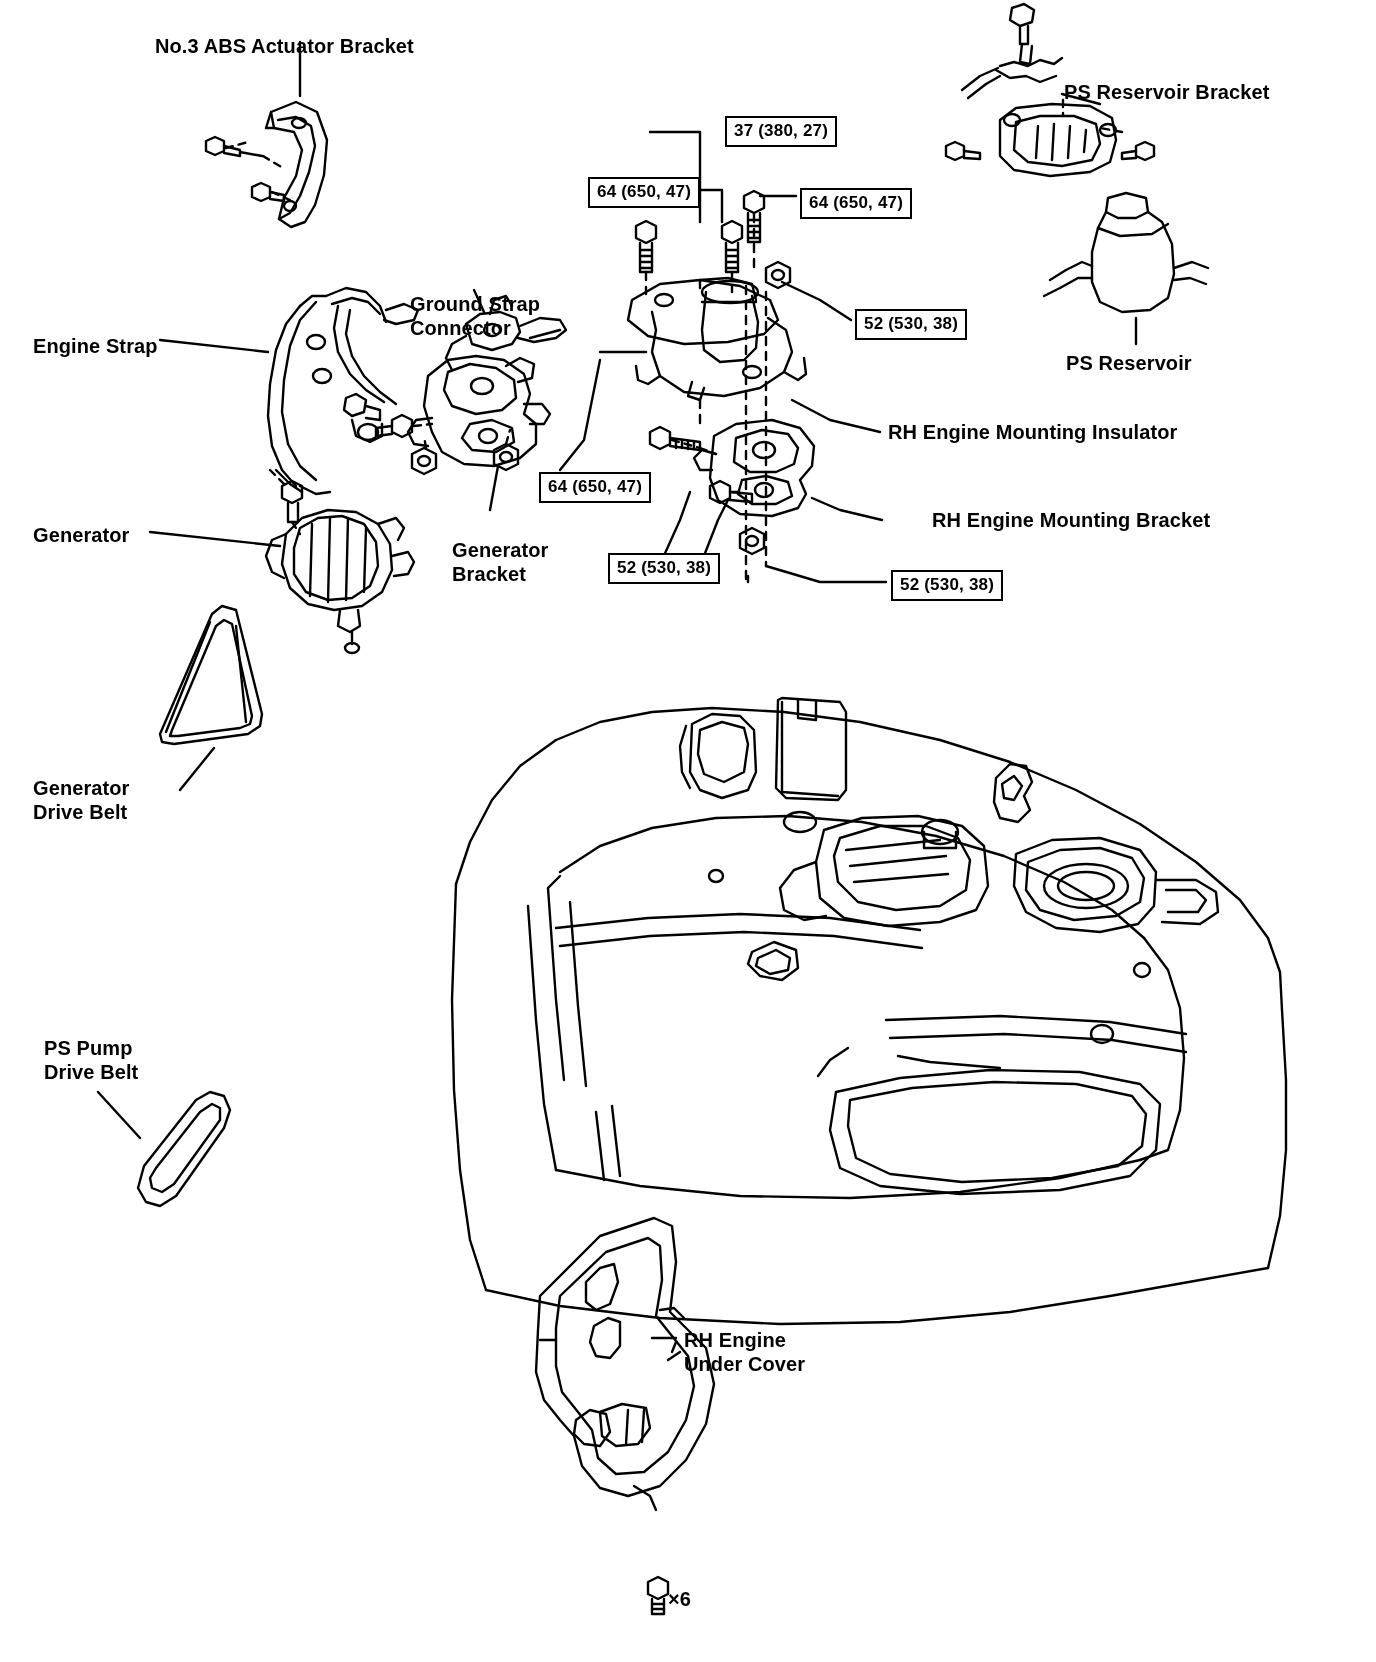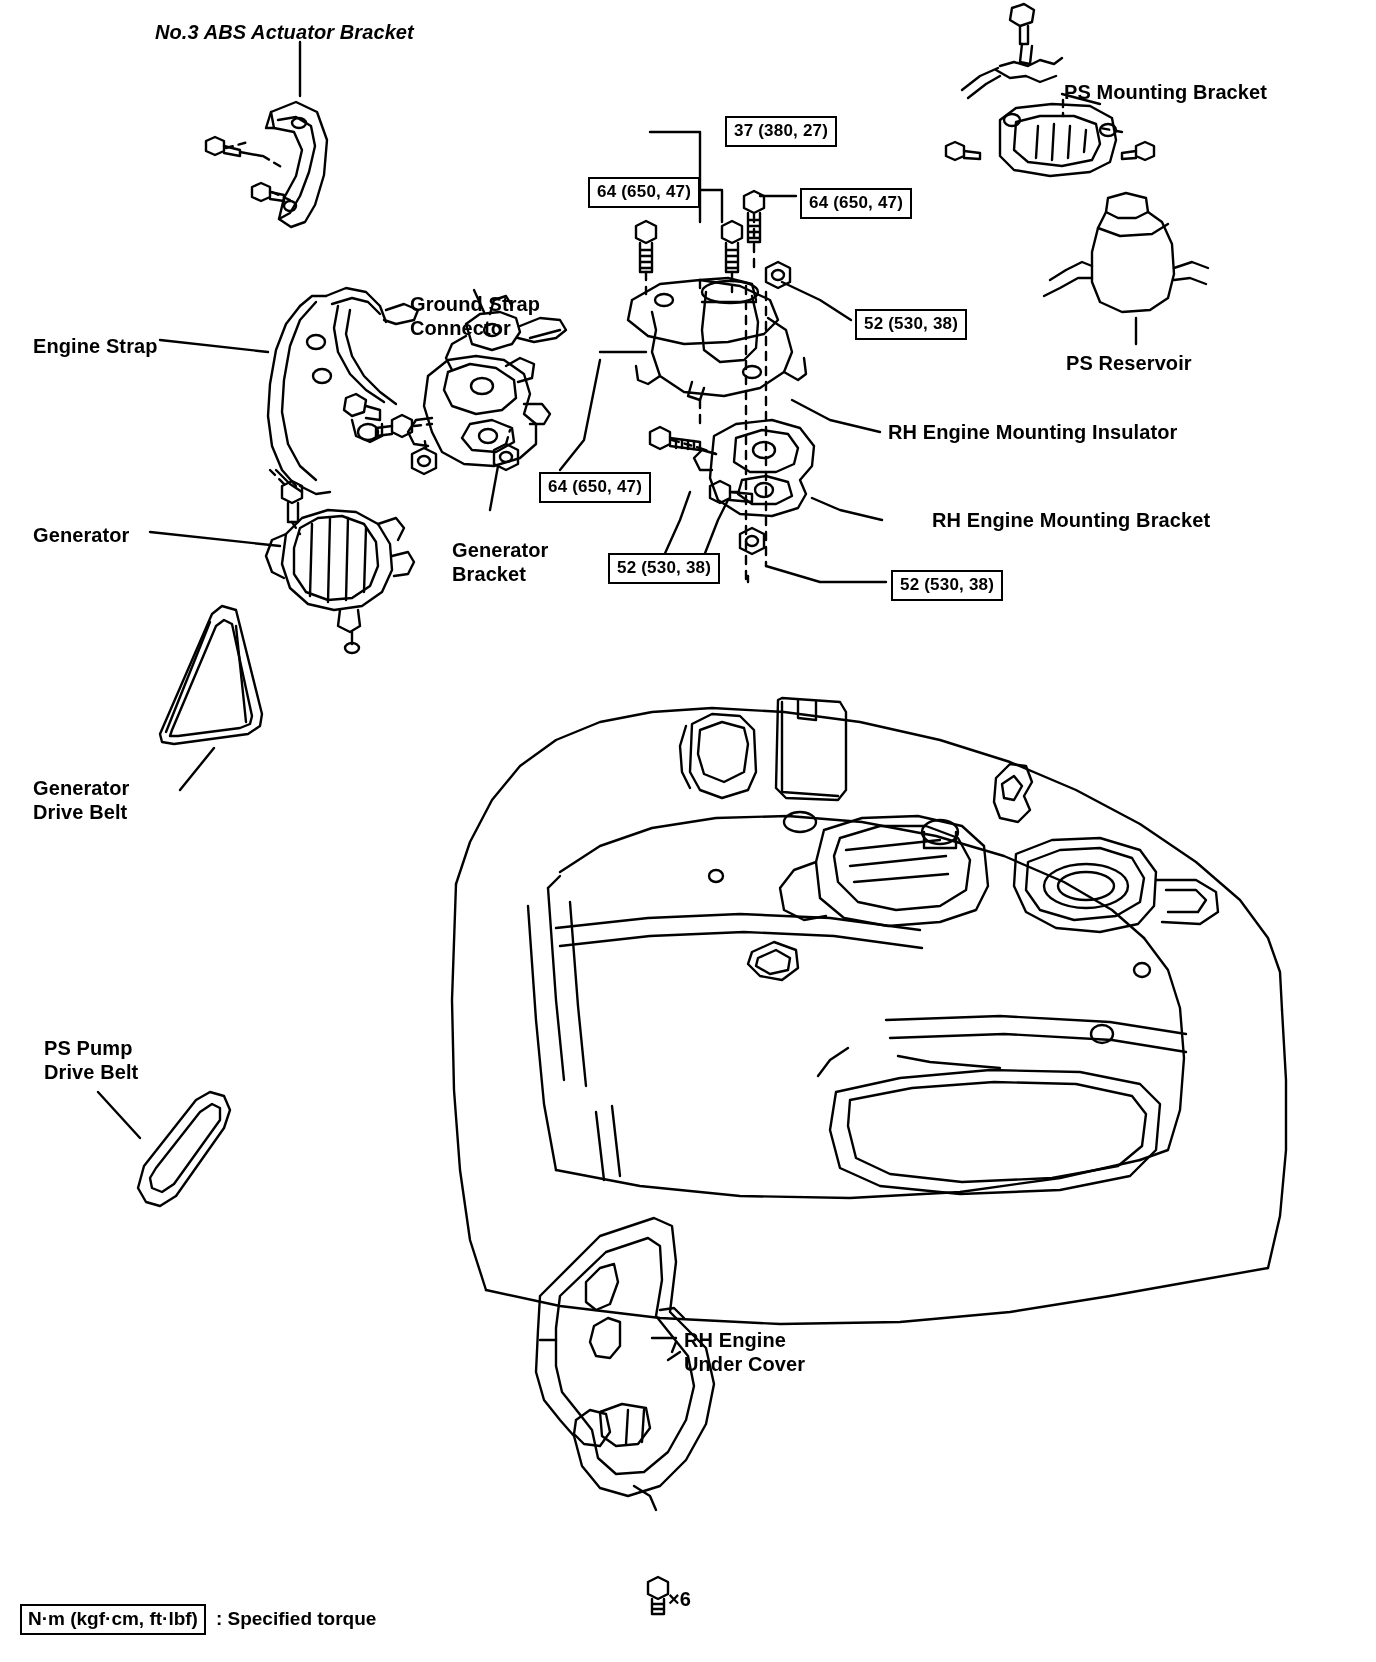--- a/index.html
+++ b/index.html
@@ -389,22 +389,22 @@
         <path d="M700 566 L718 520 L728 500"></path>
         <path d="M886 582 L820 582 L766 566"></path>
         <path d="M748 576 L748 582"></path>
         <path d="M680 1352 L668 1360"></path>
         <path d="M676 1338 L652 1338"></path>
       </g>
 
     </g>
   </svg>
 
-  <div class="label" style="left:155px; top:20px;font-style:italic;">No.3 ABS Actuator Bracket</div>
-  <div class="label" style="left:1064px; top:80px;">PS Mounting Bracket</div>
+  <div class="label" style="left:155px; top:34px;">No.3 ABS Actuator Bracket</div>
+  <div class="label" style="left:1064px; top:80px;">PS Reservoir Bracket</div>
   <div class="label" style="left:410px; top:256px;margin-top:36px;">Ground Strap
 Connector</div>
   <div class="label" style="left:33px; top:334px;">Engine Strap</div>
   <div class="label" style="left:1066px; top:351px;text-align:right;">PS Reservoir</div>
   <div class="label" style="left:888px; top:420px;">RH Engine Mounting Insulator</div>
   <div class="label" style="left:932px; top:508px;">RH Engine Mounting Bracket</div>
   <div class="label" style="left:33px; top:523px;">Generator</div>
   <div class="label" style="left:452px; top:538px;">Generator
 Bracket</div>
   <div class="label" style="left:33px; top:776px;">Generator
@@ -417,17 +417,14 @@
   <div class="torque" style="left:677px; top:116px;margin-left:48px;">37 (380, 27)</div>
   <div class="torque" style="left:588px; top:177px;">64 (650, 47)</div>
   <div class="torque" style="left:800px; top:188px;">64 (650, 47)</div>
   <div class="torque" style="left:855px; top:309px;">52 (530, 38)</div>
   <div class="torque" style="left:539px; top:472px;">64 (650, 47)</div>
   <div class="torque" style="left:608px; top:553px;">52 (530, 38)</div>
   <div class="torque" style="left:891px; top:570px;">52 (530, 38)</div>
 
   <div class="xcount" style="left:668px; top:1588px;">×6</div>
 
-  <div class="footnote" style="left:20px; top:1604px;">
-    <span class="boxed">N·m (kgf·cm, ft·lbf)</span><span style="margin-left:10px;">: Specified torque</span>
-  </div>
 
 </div>
 
 </body></html>

